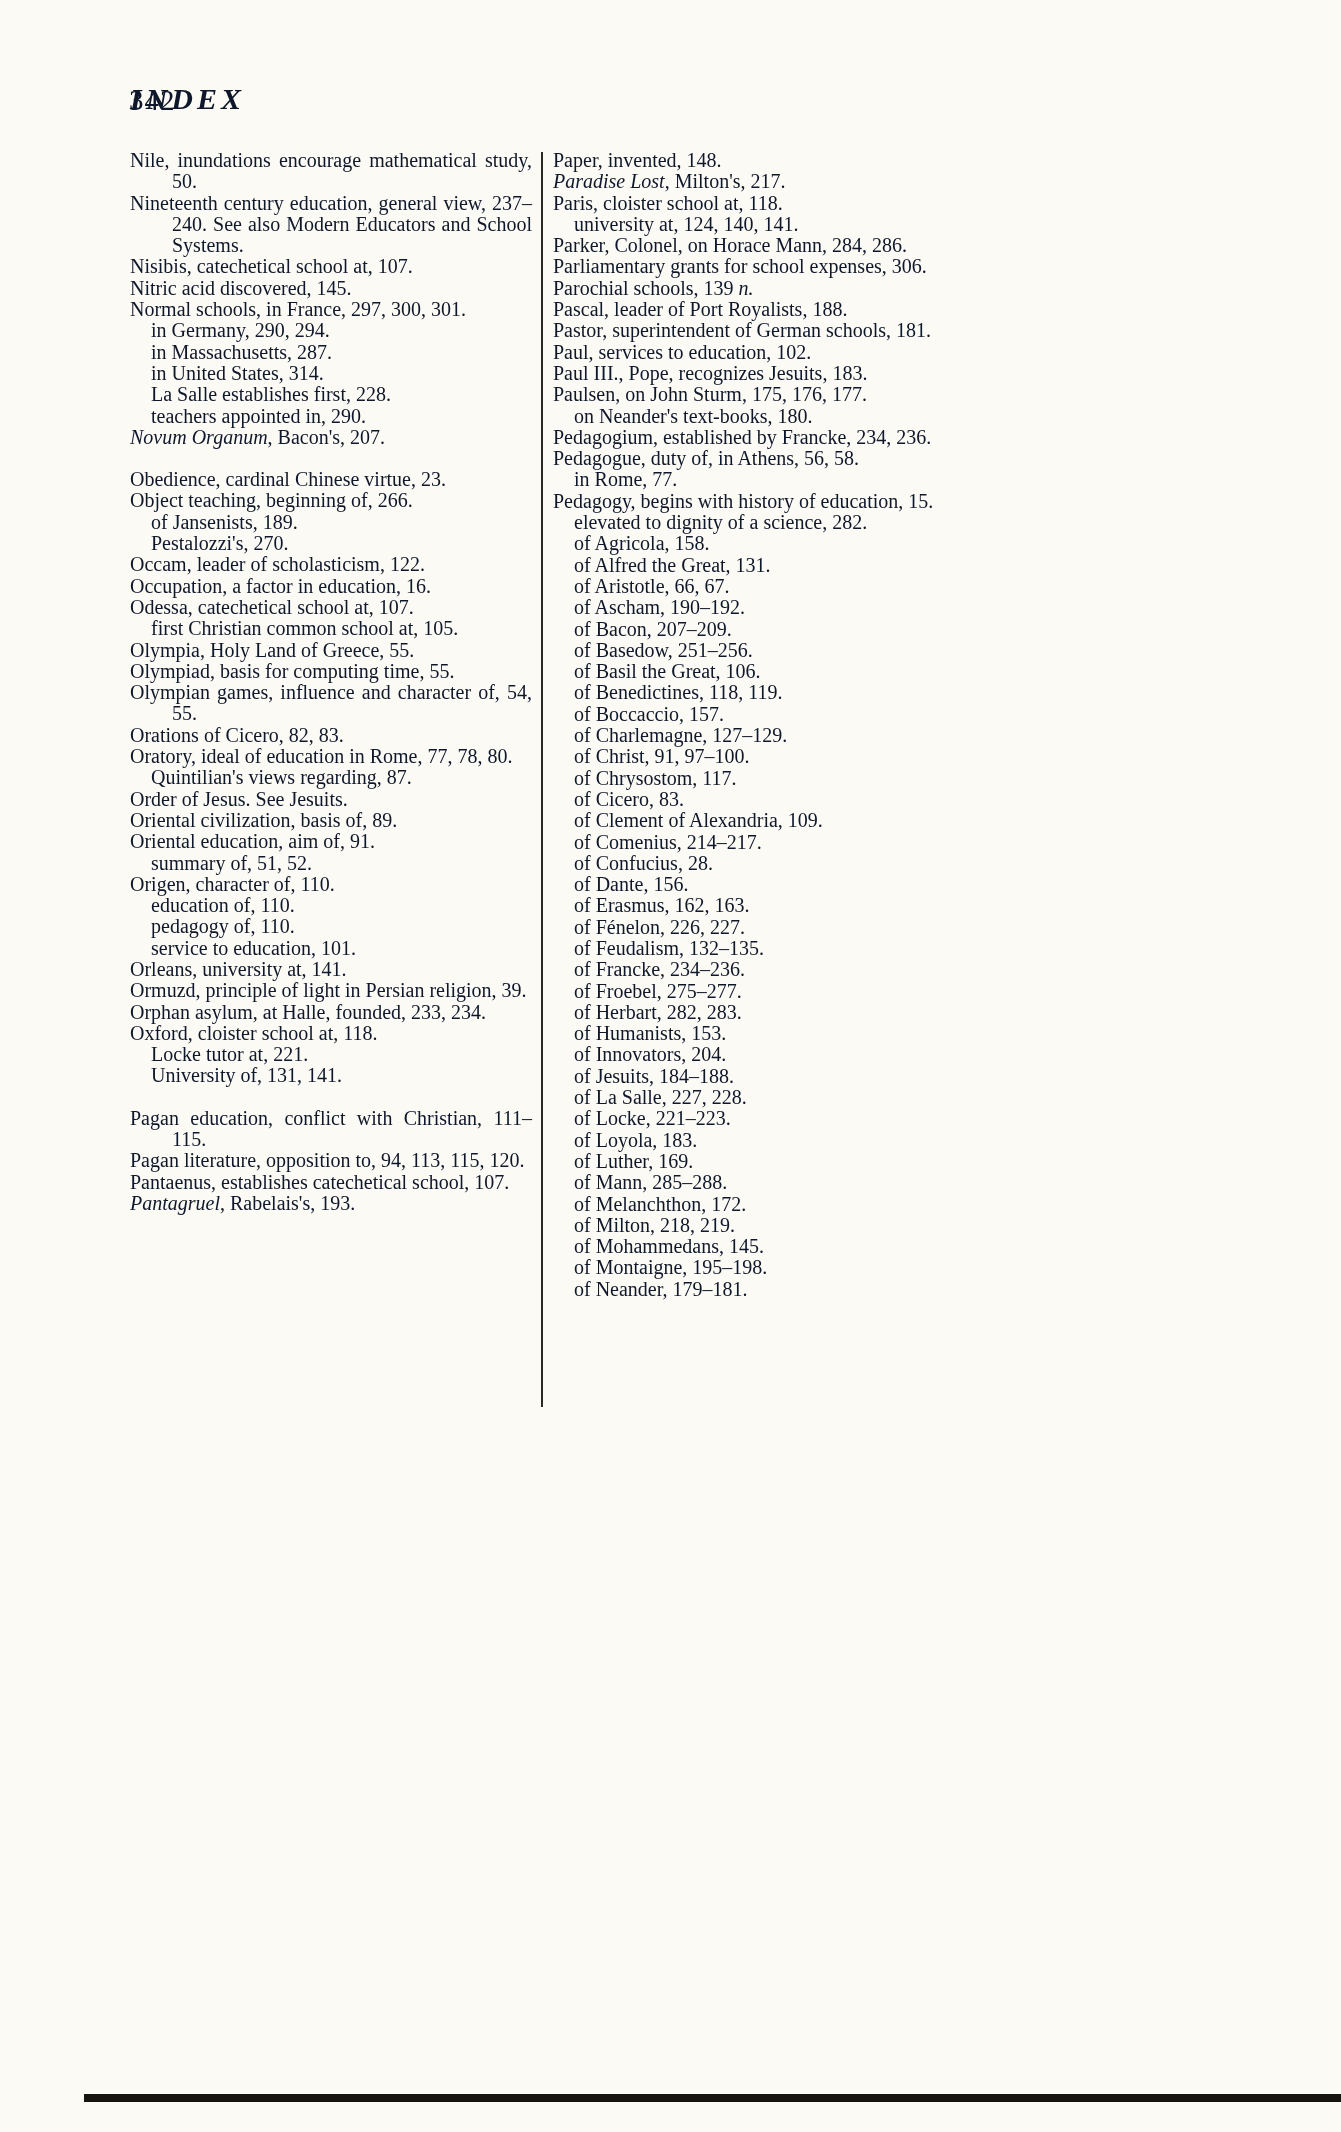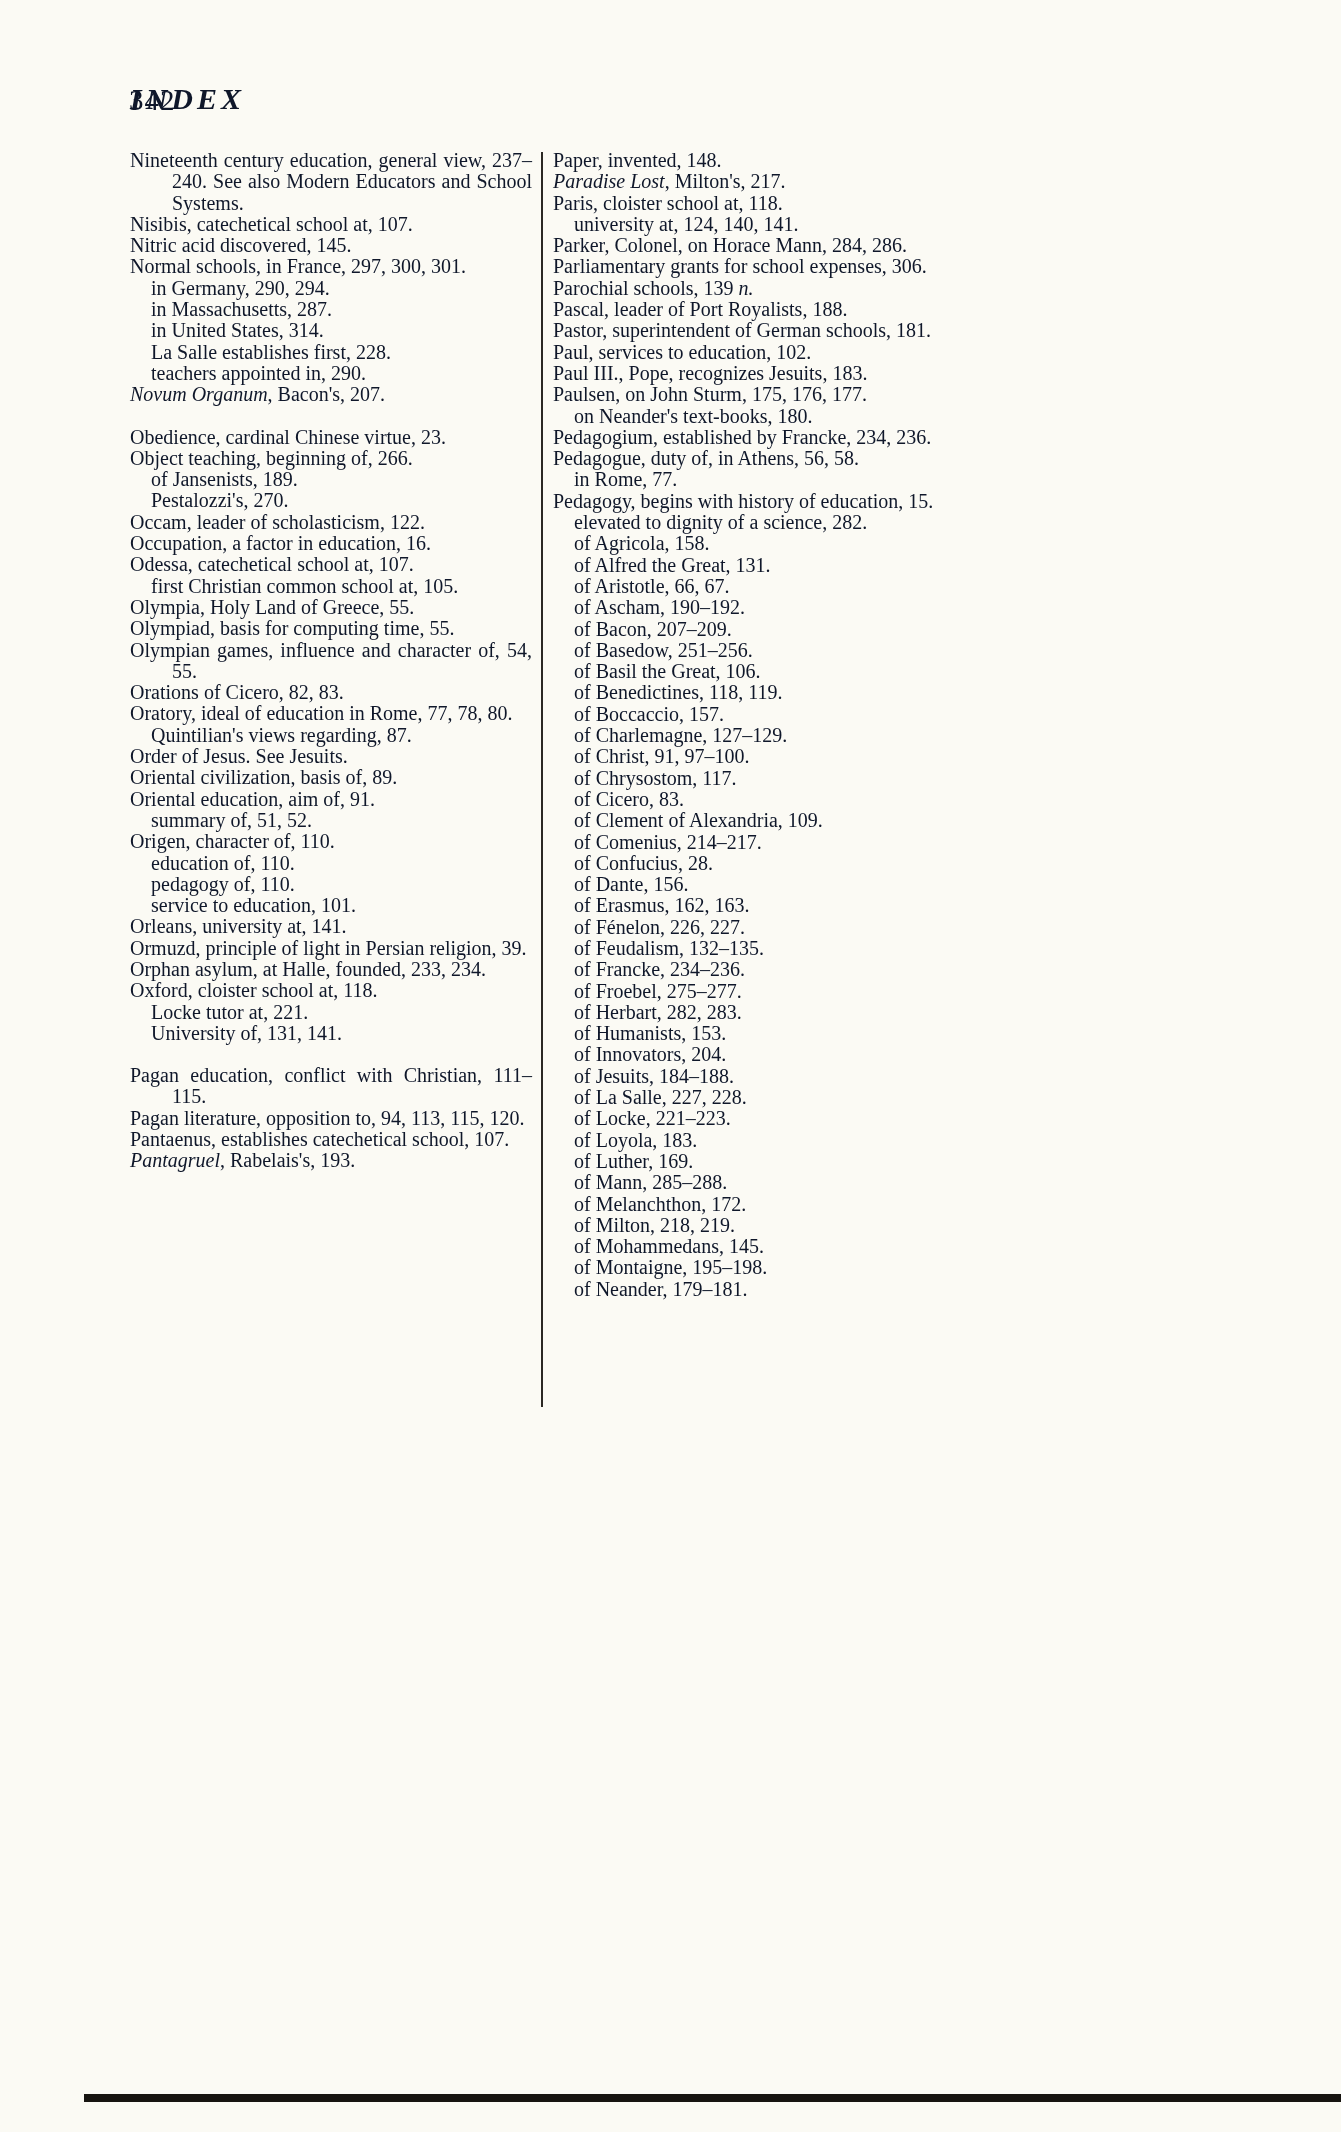--- a/index.html
+++ b/index.html
@@ -70,20 +70,21 @@
 </head>
 <body>
 
 <div class="page">
 
   <div class="folio">342</div>
 
   <div class="running-title">INDEX</div>
 
   <div class="col col-left">
+      <div class="entry">Nile, inundations encourage mathematical study, 50.</div>
       <div class="entry">Nineteenth century education, general view, 237–240. See also Modern Educators and School Systems.</div>
       <div class="entry">Nisibis, catechetical school at, 107.</div>
       <div class="entry">Nitric acid discovered, 145.</div>
       <div class="entry">Normal schools, in France, 297, 300, 301.</div>
       <div class="entry sub">in Germany, 290, 294.</div>
       <div class="entry sub">in Massachusetts, 287.</div>
       <div class="entry sub">in United States, 314.</div>
       <div class="entry sub">La Salle establishes first, 228.</div>
       <div class="entry sub">teachers appointed in, 290.</div>
       <div class="entry"><span class="it">Novum Organum</span>, Bacon's, 207.</div>

